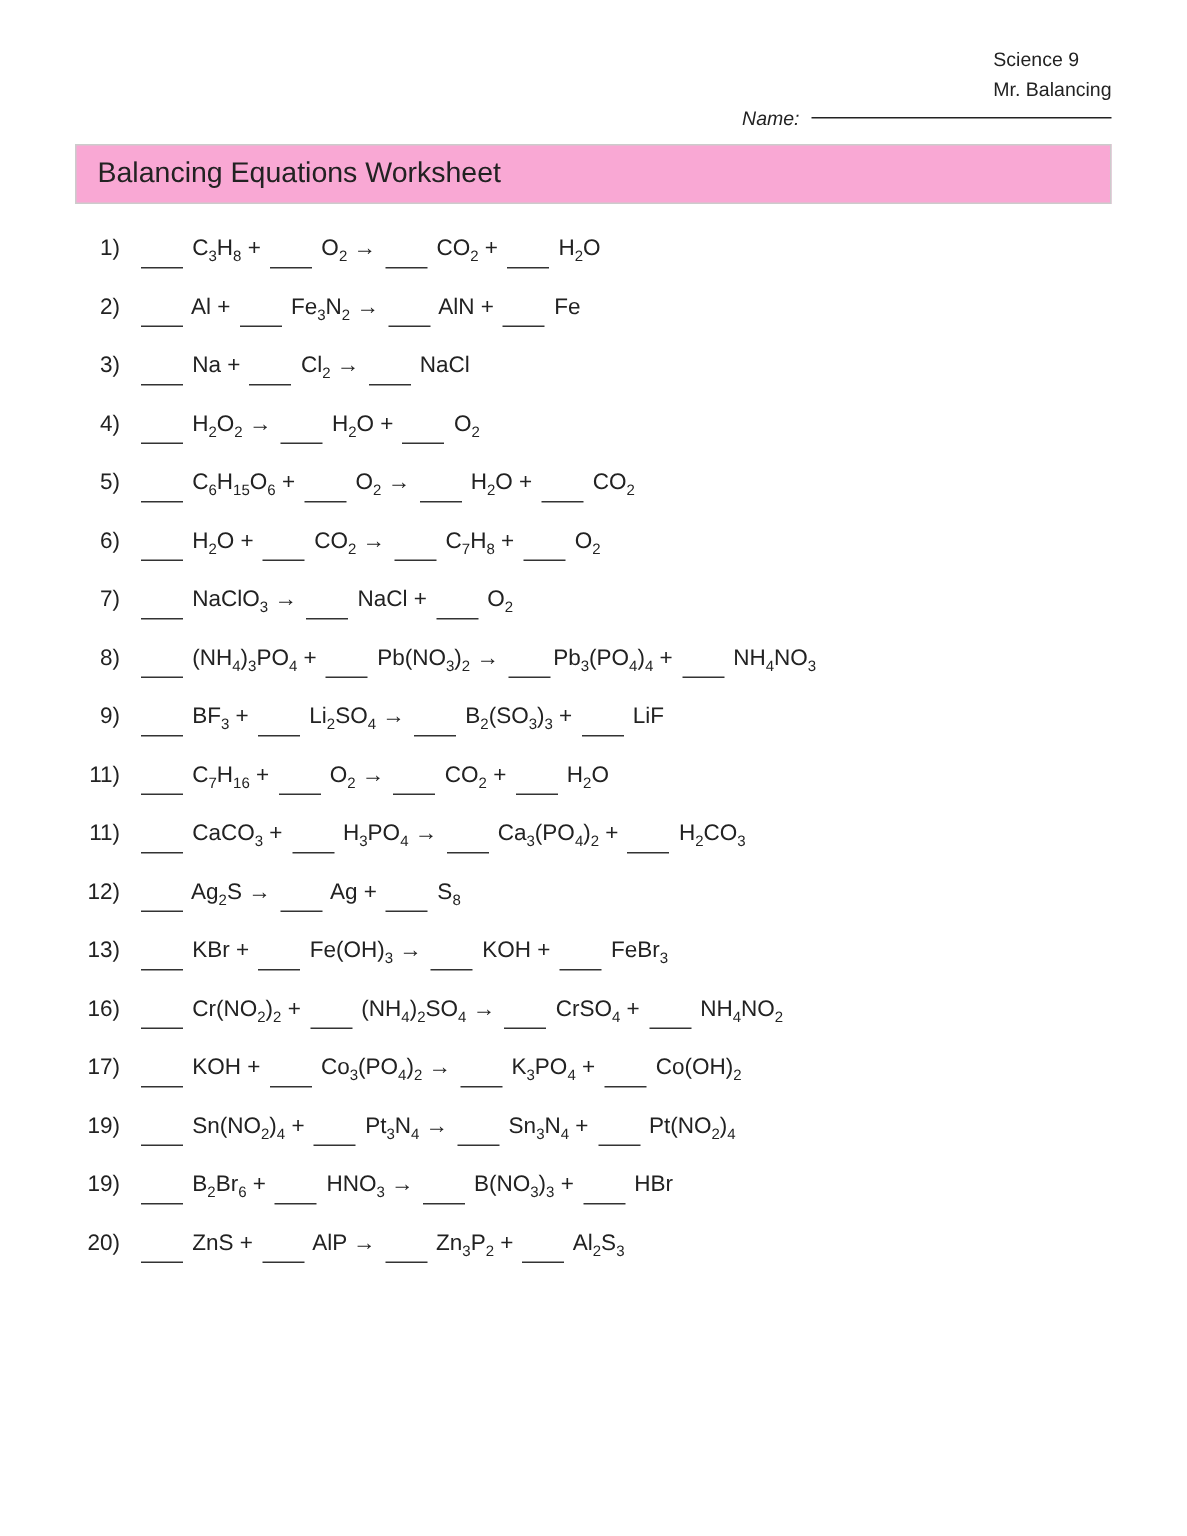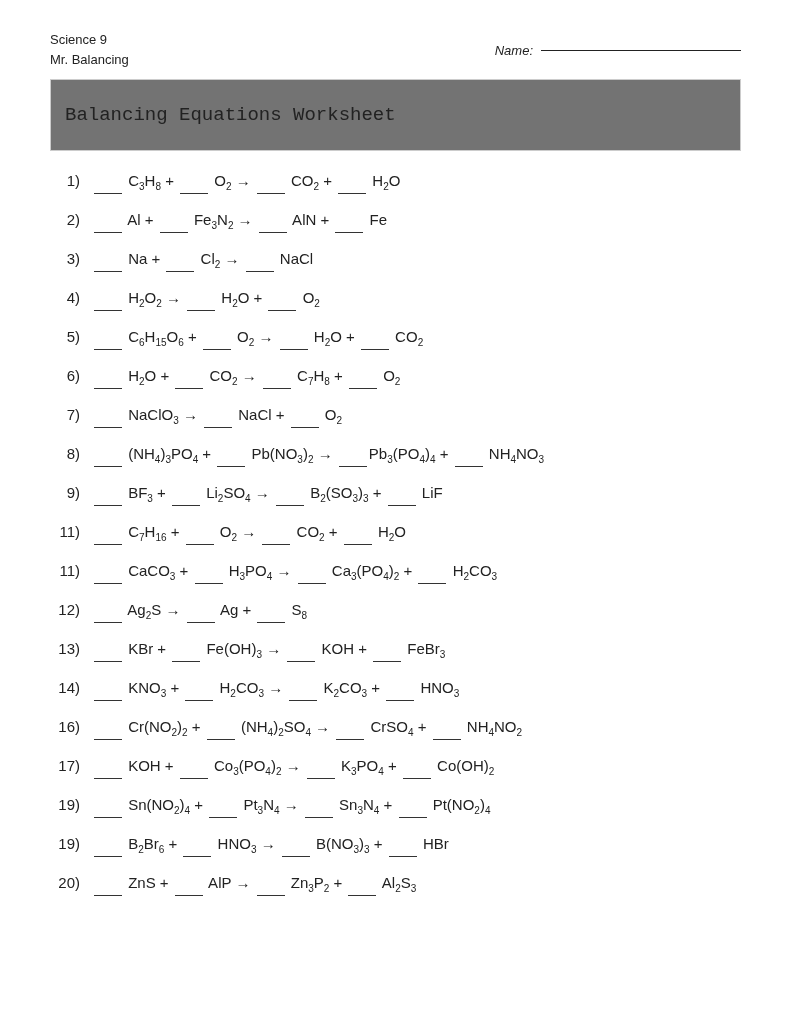--- a/index.html
+++ b/index.html
@@ -8,22 +8,23 @@
       font-family: Arial, sans-serif;
       font-size: 15px;
       color: #222;
       width: 791px;
       min-height: 1024px;
       padding: 30px 50px 40px 50px;
     }
     .header-top {
       display: flex;
       justify-content: space-between;
-      align-items: center;
+      align-items: flex-end;
       margin-bottom: 10px;
+      flex-direction: column;
     }
     .header-left {
       font-size: 13px;
       line-height: 1.5;
     }
     .header-right {
       font-size: 13px;
       padding-top: 2px;
       font-style: italic;
     }
@@ -33,27 +34,26 @@
       gap: 4px;
     }
     .name-underline {
       display: inline-block;
       width: 200px;
       border-bottom: 1px solid #222;
       margin-left: 4px;
     }
     .title-box {
       border: 1.5px solid #ccc;
-      background: #737373;
-      padding: 24px 14px;
+      background: #f9a8d4;
+      padding: 8px 14px;
       font-size: 19px;
       font-weight: normal;
       margin-bottom: 18px;
       display: block;
-      font-family: Liberation Mono, monospace;
     }
     .equations {
       list-style: none;
       padding: 0;
     }
     .eq-row {
       display: flex;
       align-items: baseline;
       margin-bottom: 14px;
       font-size: 15px;
@@ -151,24 +151,20 @@
       </li>
       <li class="eq-row">
         <span class="eq-num">12)</span>
         <span class="eq-content"><span class="blank">&nbsp;</span> Ag<sub>2</sub>S <span class="arrow"> → </span> <span class="blank">&nbsp;</span> Ag + <span class="blank">&nbsp;</span> S<sub>8</sub></span>
       </li>
       <li class="eq-row">
         <span class="eq-num">13)</span>
         <span class="eq-content"><span class="blank">&nbsp;</span> KBr + <span class="blank">&nbsp;</span> Fe(OH)<sub>3</sub> <span class="arrow"> → </span> <span class="blank">&nbsp;</span> KOH + <span class="blank">&nbsp;</span> FeBr<sub>3</sub></span>
       </li>
       <li class="eq-row">
-        <span class="eq-num">14)</span>
-        <span class="eq-content"><span class="blank">&nbsp;</span> KNO<sub>3</sub> + <span class="blank">&nbsp;</span> H<sub>2</sub>CO<sub>3</sub> <span class="arrow"> → </span> <span class="blank">&nbsp;</span> K<sub>2</sub>CO<sub>3</sub> + <span class="blank">&nbsp;</span> HNO<sub>3</sub></span>
-      </li>
-      <li class="eq-row">
         <span class="eq-num">16)</span>
         <span class="eq-content"><span class="blank">&nbsp;</span> Cr(NO<sub>2</sub>)<sub>2</sub> + <span class="blank">&nbsp;</span> (NH<sub>4</sub>)<sub>2</sub>SO<sub>4</sub> <span class="arrow"> → </span> <span class="blank">&nbsp;</span> CrSO<sub>4</sub> + <span class="blank">&nbsp;</span> NH<sub>4</sub>NO<sub>2</sub></span>
       </li>
       <li class="eq-row">
         <span class="eq-num">17)</span>
         <span class="eq-content"><span class="blank">&nbsp;</span> KOH + <span class="blank">&nbsp;</span> Co<sub>3</sub>(PO<sub>4</sub>)<sub>2</sub> <span class="arrow"> → </span> <span class="blank">&nbsp;</span> K<sub>3</sub>PO<sub>4</sub> + <span class="blank">&nbsp;</span> Co(OH)<sub>2</sub></span>
       </li>
       <li class="eq-row">
         <span class="eq-num">19)</span>
         <span class="eq-content"><span class="blank">&nbsp;</span> Sn(NO<sub>2</sub>)<sub>4</sub> + <span class="blank">&nbsp;</span> Pt<sub>3</sub>N<sub>4</sub> <span class="arrow"> → </span> <span class="blank">&nbsp;</span> Sn<sub>3</sub>N<sub>4</sub> + <span class="blank">&nbsp;</span> Pt(NO<sub>2</sub>)<sub>4</sub></span>

